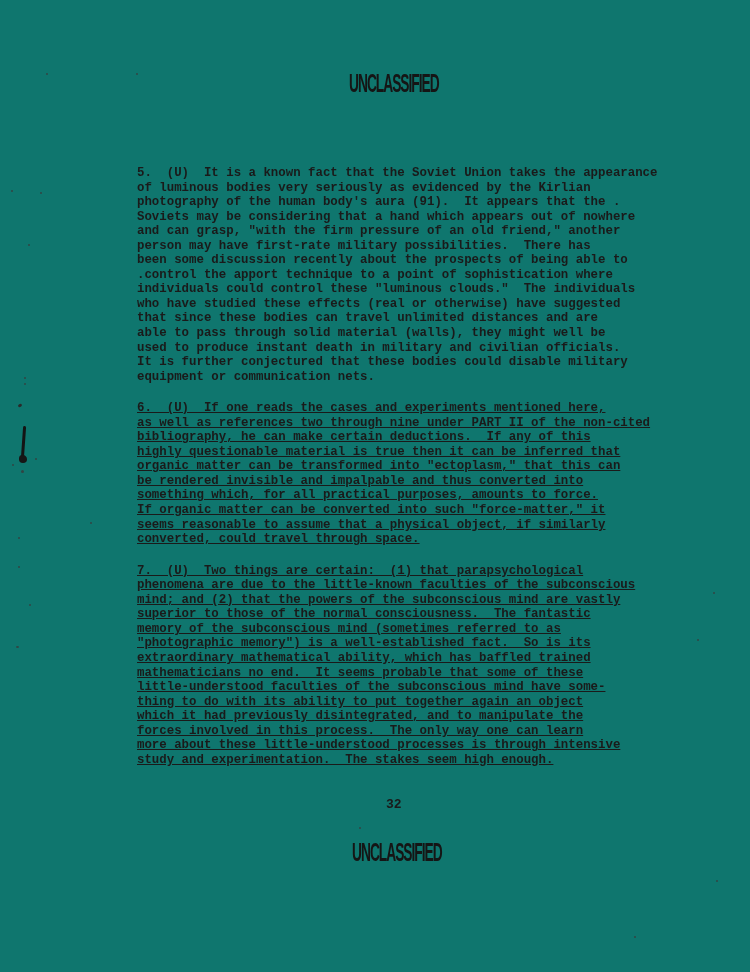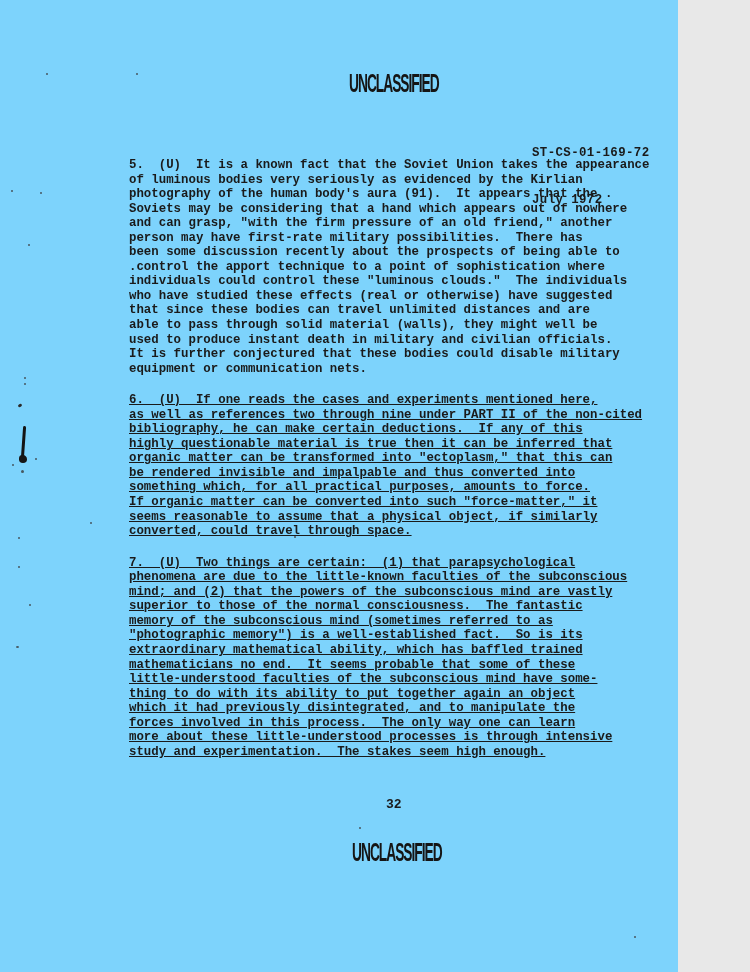--- a/index.html
+++ b/index.html
@@ -2,23 +2,23 @@
 <html><head>
 <meta charset="utf-8">
 <style>
   html, body {
     margin: 0;
     padding: 0;
     background: #e8e8e8;
   }
   .page {
     position: relative;
-    width: 678px;
+    width: 750px;
     height: 972px;
-    background: #7dd3fc;
+    background: #0f766e;
     overflow: hidden;
     font-family: "Liberation Mono", "DejaVu Sans Mono", monospace;
     color: #1a1a1a;
   }
   
   .stamp {
     position: absolute;
     display: inline-block;
     font-family: "Liberation Sans", "DejaVu Sans", sans-serif;
     font-weight: 700;
@@ -43,21 +43,21 @@
     white-space: pre;
   }
 
   .body-text {
     position: absolute;
     left: 129px;
     top: 158px;
     width: 560px;
   }
   .para {
-    margin: 0;
+    margin: 8px;
     white-space: pre-wrap;
     font-size: 12.4px;
     font-weight: 700;
     line-height: 14.55px;
     letter-spacing: 0px;
   }
   .para + .para { margin-top: 17px; text-decoration: underline; }
 
   .page-number {
     position: absolute;
@@ -104,24 +104,20 @@
     transform: rotate(-30deg);
   }
 </style>
 </head>
 <body>
 
 <div class="page">
 
   <div class="stamp stamp-top">UNCLASSIFIED</div>
 
-  <div class="doc-id">
-    <div>ST-CS-01-169-72</div>
-    <div>July 1972</div>
-  </div>
 
   <div class="body-text">
     <p class="para">5.  (U)  It is a known fact that the Soviet Union takes the appearance
 of luminous bodies very seriously as evidenced by the Kirlian
 photography of the human body's aura (91).  It appears that the .
 Soviets may be considering that a hand which appears out of nowhere
 and can grasp, "with the firm pressure of an old friend," another
 person may have first-rate military possibilities.  There has
 been some discussion recently about the prospects of being able to
 .control the apport technique to a point of sophistication where

